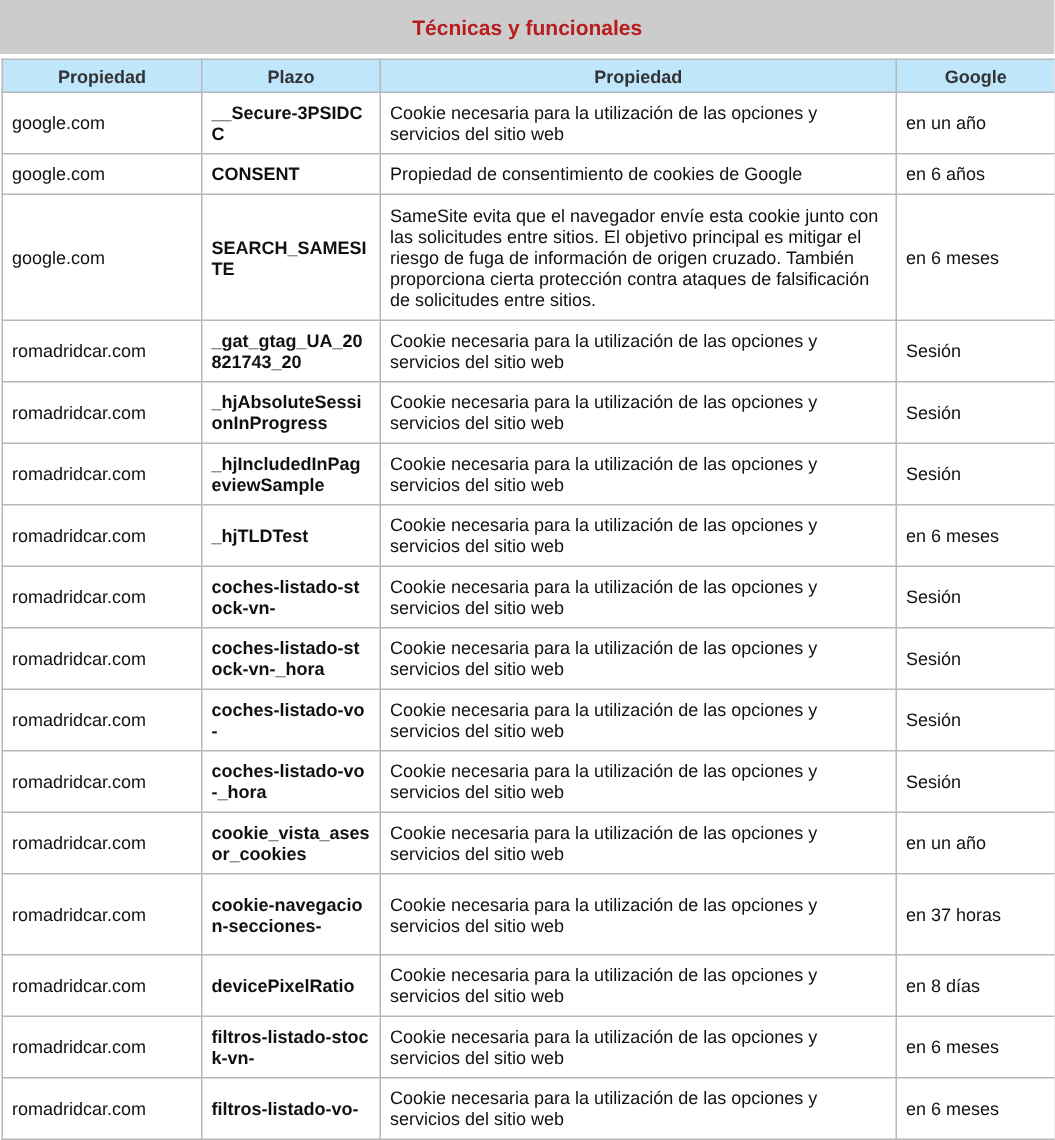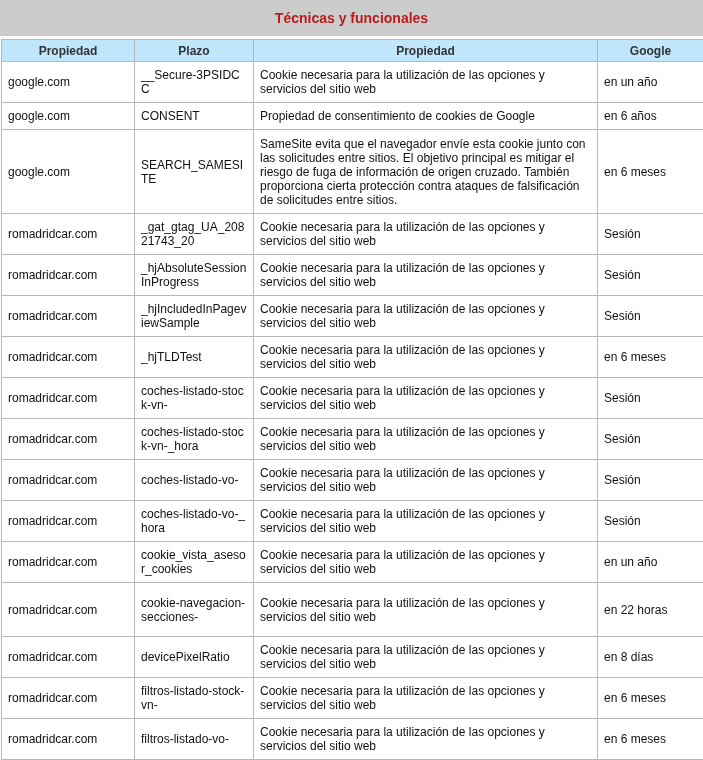--- a/index.html
+++ b/index.html
@@ -13,21 +13,21 @@
       border-collapse: collapse; width: 702px; margin-left: 1px; table-layout: fixed;
       font-size: 12px;
       border-radius: 17px;
     }
     th, td { border: 1px solid #b8b8b8; padding: 0 6px; vertical-align: middle; }
     th {
       background: #bfe6fb; height: 21px; font-weight: bold; font-size: 12px; color: #333;
       text-align: center;
     }
     td { line-height: 14px; }
-    td.cookie { font-weight: normal; word-break: break-all; }
+    td.cookie { font-weight: bold; word-break: break-all; }
     col.c1 { width: 133px; } col.c2 { width: 119px; } col.c3 { width: 344px; } col.c4 { width: 106px; }
     tr.h2 td { height: 40px; }
     tr.h1 td { height: 26px; }
     tr.h6 td { height: 83px; }
     tr.h3 td { height: 53px; }
   </style>
 </head>
 <body>
 
 <div class="section-title">Técnicas y funcionales</div>
@@ -118,21 +118,21 @@
     <tr class="h2">
       <td>romadridcar.com</td>
       <td class="cookie">cookie_vista_asesor_cookies</td>
       <td>Cookie necesaria para la utilización de las opciones y servicios del sitio web</td>
       <td>en un año</td>
     </tr>
     <tr class="h3">
       <td>romadridcar.com</td>
       <td class="cookie">cookie-navegacion-secciones-</td>
       <td>Cookie necesaria para la utilización de las opciones y servicios del sitio web</td>
-      <td>en 22 horas</td>
+      <td>en 37 horas</td>
     </tr>
     <tr class="h2">
       <td>romadridcar.com</td>
       <td class="cookie">devicePixelRatio</td>
       <td>Cookie necesaria para la utilización de las opciones y servicios del sitio web</td>
       <td>en 8 días</td>
     </tr>
     <tr class="h2">
       <td>romadridcar.com</td>
       <td class="cookie">filtros-listado-stock-vn-</td>

